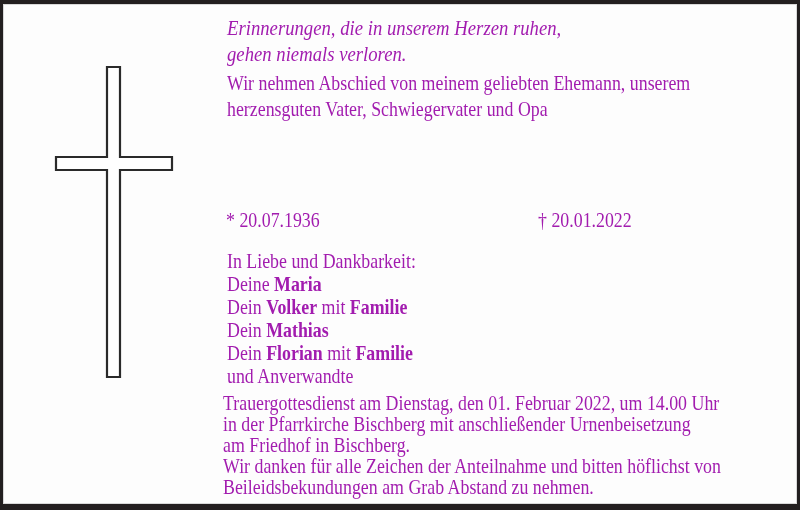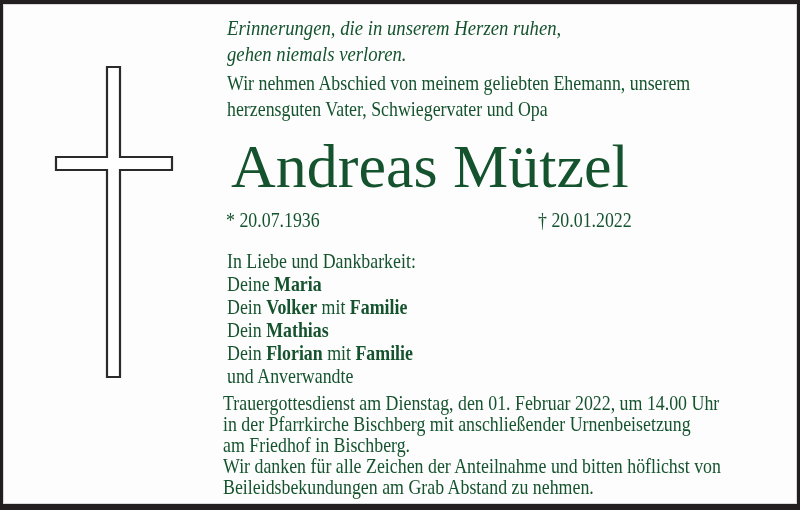--- a/index.html
+++ b/index.html
@@ -11,21 +11,21 @@
   .sheet {
     position: relative;
     width: 800px;
     height: 510px;
     box-sizing: border-box;
     background: #fdfdfd;
     border-style: solid;
     border-color: #231f20;
     border-width: 4px 3px 6px 3px;
     box-shadow: inset 0 0 0 1px rgba(0,0,0,0.14);
-    color: #14532d;
+    color: #a21caf;
     overflow: hidden;
   }
   .abs { position: absolute; }
   .condensed {
     transform: scaleX(0.85);
     transform-origin: 0 0;
     white-space: nowrap;
   }
   .epitaph {
     left: 224px; top: 11px;
@@ -88,21 +88,20 @@
   <div class="abs epitaph condensed">
     <div>Erinnerungen, die in unserem Herzen ruhen,</div>
     <div>gehen niemals verloren.</div>
   </div>
 
   <div class="abs intro condensed">
     <div>Wir nehmen Abschied von meinem geliebten Ehemann, unserem</div>
     <div>herzensguten Vater, Schwiegervater und Opa</div>
   </div>
 
-  <div class="abs deceased-name">Andreas Mützel</div>
 
   <span class="abs date date-birth condensed">* 20.07.1936</span>
   <span class="abs date date-death condensed">† 20.01.2022</span>
 
   <div class="abs mourners condensed">
     <div>In Liebe und Dankbarkeit:</div>
     <div>
         <div><span>Deine </span><span class="b">Maria</span></div>
         <div><span>Dein </span><span class="b">Volker</span><span> mit </span><span class="b">Familie</span></div>
         <div><span>Dein </span><span class="b">Mathias</span></div>

